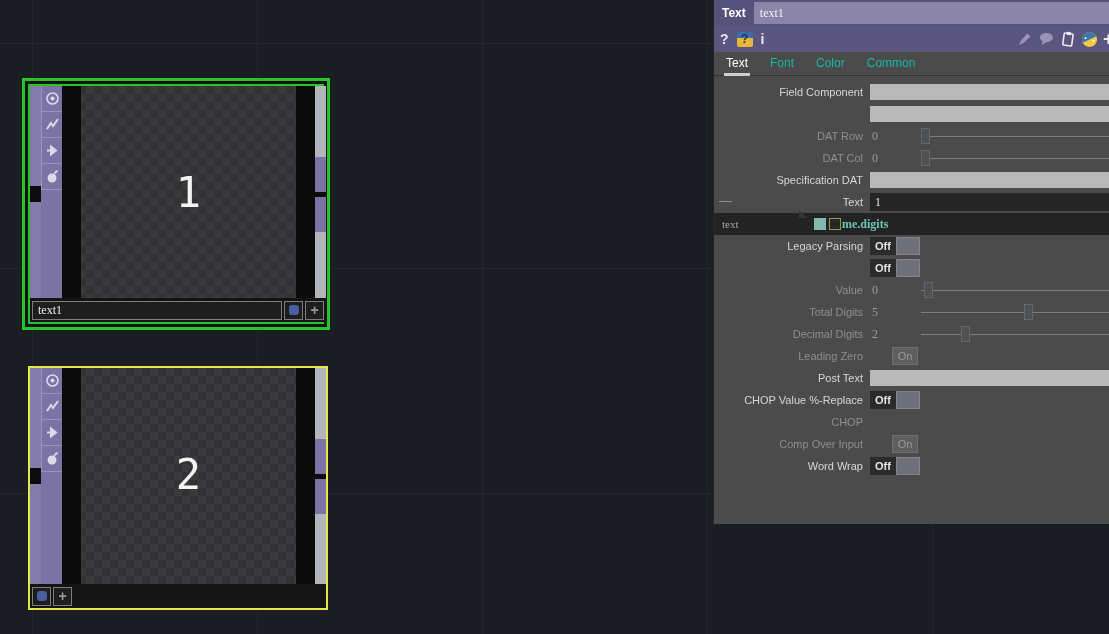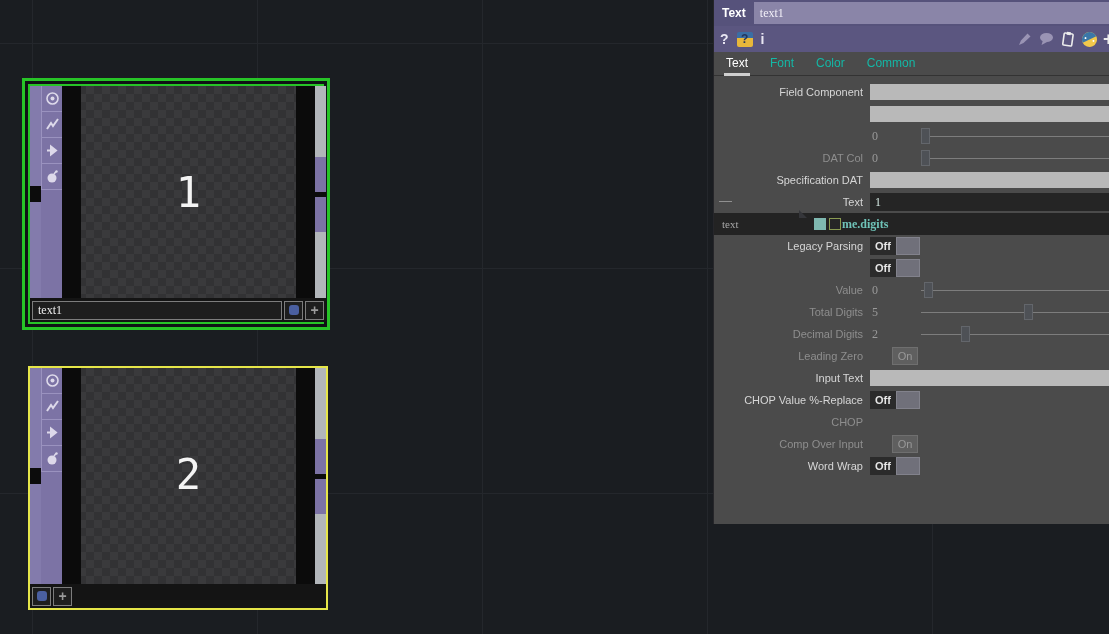--- a/index.html
+++ b/index.html
@@ -258,20 +258,21 @@
             <path d="M3 1.5 L10 4 L7.6 5.8 L14 12.2 L11.8 14.2 L5.6 7.6 L3.8 10 Z" fill="#cfcfcf" stroke="#2a2a2a" stroke-width="1"></path>
           </svg>
         </div>
         <div class="prow">
           <span class="lightField" style="width:251px"></span>
           <svg class="pickArrow" width="17" height="16" viewBox="0 0 17 16">
             <path d="M3 1.5 L10 4 L7.6 5.8 L14 12.2 L11.8 14.2 L5.6 7.6 L3.8 10 Z" fill="#cfcfcf" stroke="#2a2a2a" stroke-width="1"></path>
           </svg>
         </div>
         <div class="prow">
+          <span class="plabel dis">DAT Row</span>
           <span class="sliderVal mono">0</span>
           <span class="track"></span>
           <span class="handle" style="left:207px"></span>
         </div>
         <div class="prow">
           <span class="plabel dis">DAT Col</span>
           <span class="sliderVal mono">0</span>
           <span class="track"></span>
           <span class="handle" style="left:207px"></span>
         </div>
@@ -319,21 +320,21 @@
           <span class="plabel dis">Decimal Digits</span>
           <span class="sliderVal mono">2</span>
           <span class="track"></span>
           <span class="handle" style="left:247px"></span>
         </div>
         <div class="prow">
           <span class="plabel dis">Leading Zero</span>
           <span class="onBtn">On</span>
         </div>
         <div class="prow">
-          <span class="plabel">Input Text</span>
+          <span class="plabel">Post Text</span>
           <span class="lightField" style="right:0"></span>
         </div>
         <div class="prow">
           <span class="plabel">CHOP Value %-Replace</span>
           <span class="tog">
             <span class="togOff">Off</span>
             <span class="togKnob"></span>
           </span>
         </div>
         <div class="prow">

